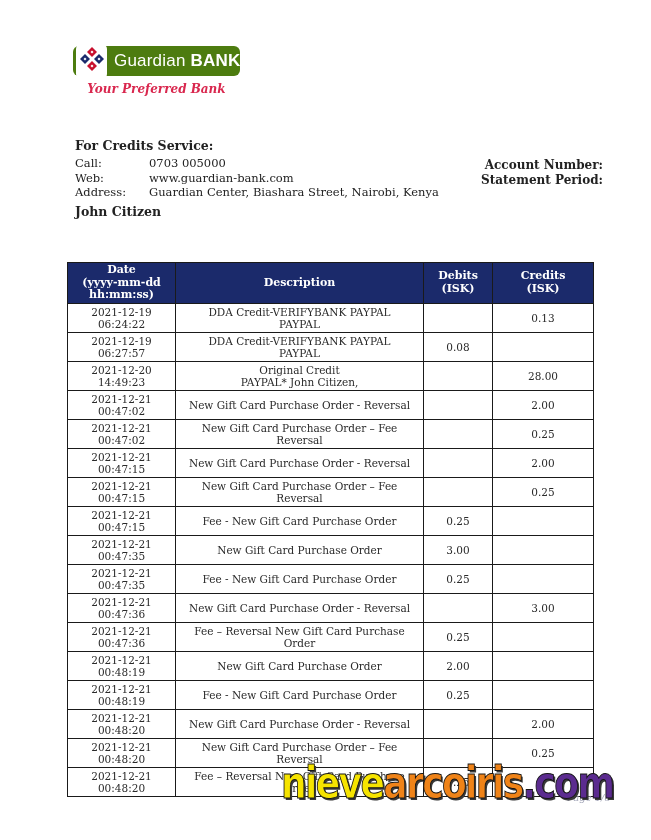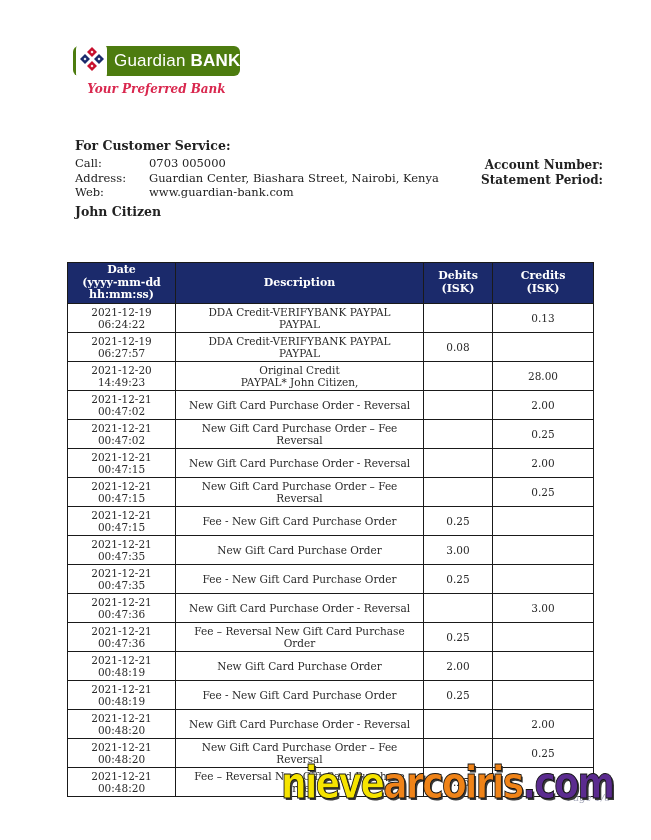--- a/index.html
+++ b/index.html
@@ -141,32 +141,32 @@
     </div>
     <div class="logo-text">
       <span>Guardian</span>
       <span class="bold">BANK</span>
     </div>
   </div>
   <div class="tagline">Your Preferred Bank</div>
 </div>
 
 <div class="cs-block">
-  <div class="cs-heading">For Customer Service:</div>
+  <div class="cs-heading">For Credits Service:</div>
   <div class="cs-row">
     <span class="cs-label">Call:</span>
     <span class="cs-value">0703 005000</span>
   </div>
   <div class="cs-row">
+    <span class="cs-label">Web:</span>
+    <span class="cs-value">www.guardian-bank.com</span>
+  </div>
+  <div class="cs-row">
     <span class="cs-label">Address:</span>
     <span class="cs-value">Guardian Center, Biashara Street, Nairobi, Kenya</span>
-  </div>
-  <div class="cs-row">
-    <span class="cs-label">Web:</span>
-    <span class="cs-value">www.guardian-bank.com</span>
   </div>
 </div>
 
 <div class="account-block">
   <div class="account-label">Account Number:</div>
   <div class="account-label">Statement Period:</div>
 </div>
 
 <div class="recipient-block">
   <div class="recipient-name">John Citizen</div>

